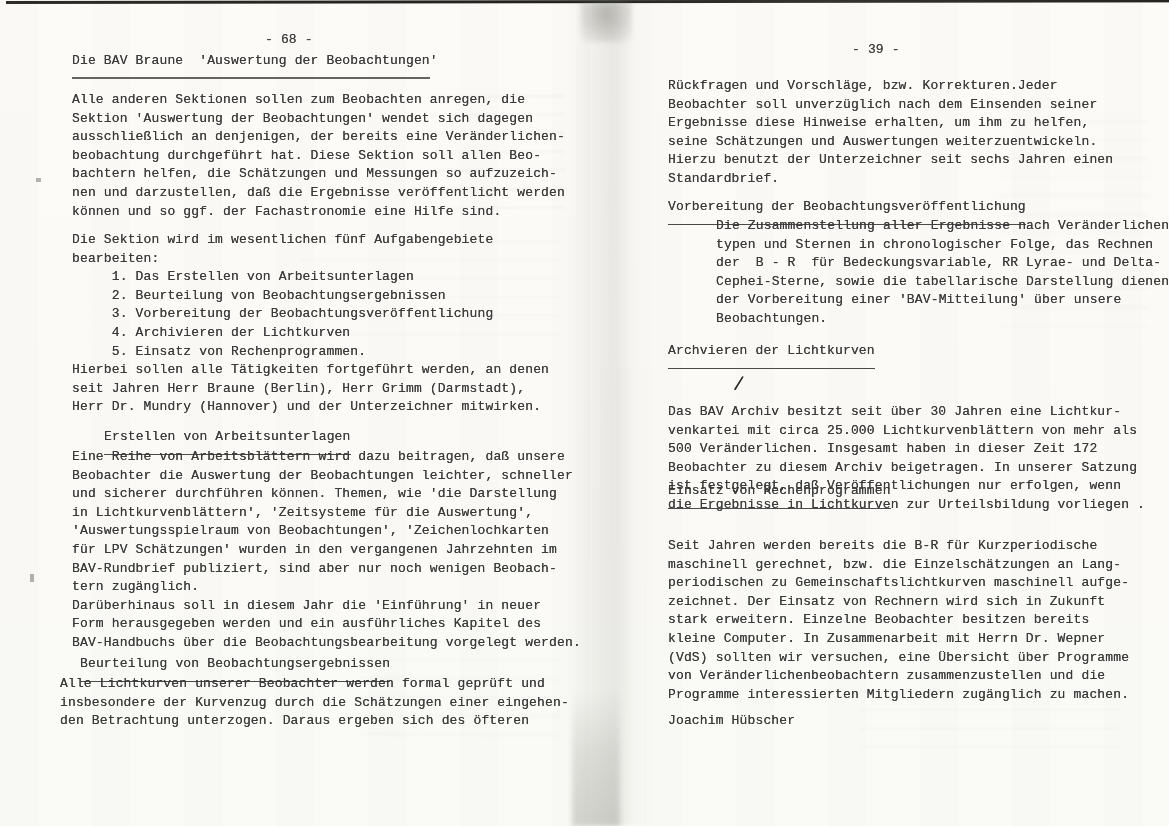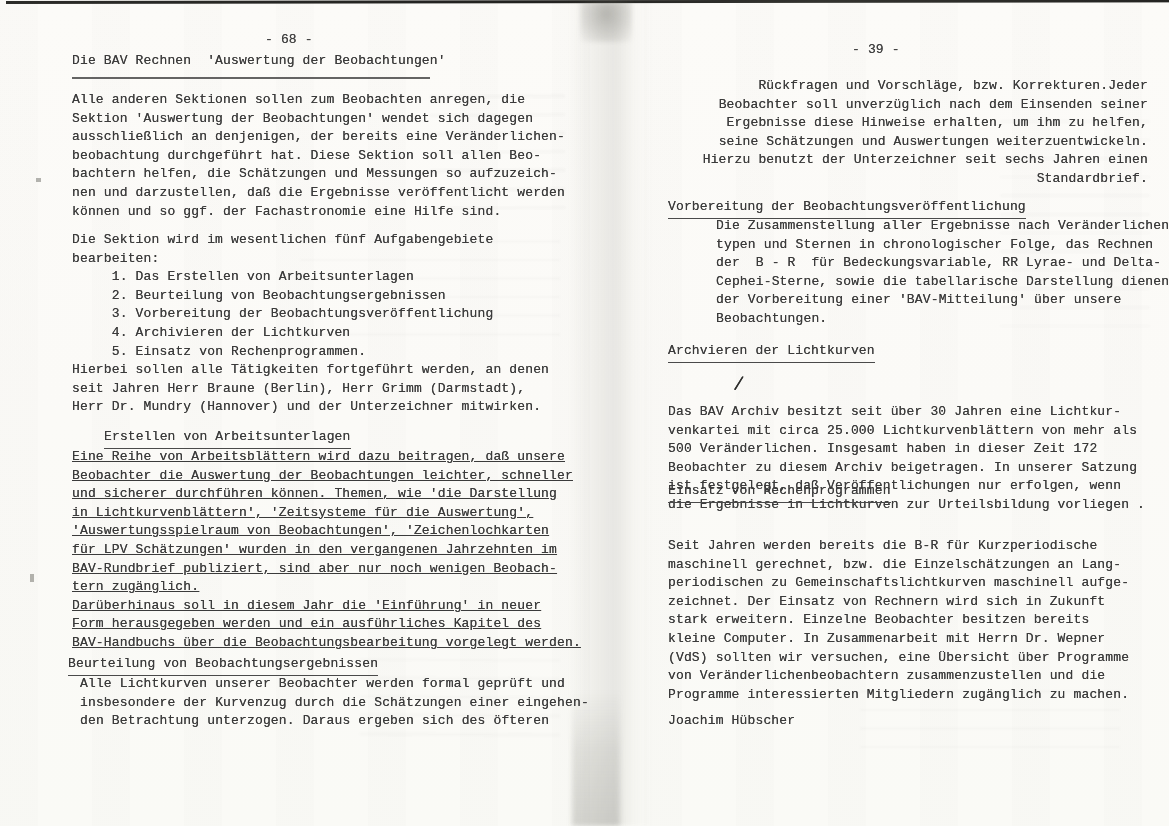--- a/index.html
+++ b/index.html
@@ -17,21 +17,21 @@
   .txt{
     position:absolute;
     font-size:13px;line-height:18.6px;letter-spacing:0.15px;
     color:#3b3b3b;white-space:pre-wrap;
     text-shadow:0 0 0.6px rgba(55,55,55,0.85);
   }
   .pageno{color:#424242;}
   .sec-head{
     display:inline-block;
     border-bottom:1.6px solid #4a4a4a;
-    padding-bottom:1px;
+    padding-bottom:7px;
   }
   .title-underline{
     position:absolute;height:2px;background:#4a4a4a;opacity:0.85;
     filter:blur(0.3px);
   }
   
   .top-edge-line{
     position:absolute;top:1px;left:6px;width:1163px;height:3px;
     background:linear-gradient(90deg,#2b2b28 0%,#222220 45%,#33332f 70%,#242422 100%);
     transform:rotate(-0.08deg);transform-origin:left top;
@@ -81,21 +81,21 @@
   <div class="ghost" style="left:430px;top:95px;width:135px;height:130px;transform:rotate(-0.4deg);"></div>
   <div class="ghost" style="left:300px;top:240px;width:260px;height:110px;opacity:0.55;"></div>
   <div class="ghost" style="left:360px;top:640px;width:200px;height:110px;opacity:0.5;transform:rotate(0.3deg);"></div>
   <div class="ghost" style="left:1000px;top:120px;width:150px;height:210px;opacity:0.45;"></div>
   <div class="ghost" style="left:860px;top:690px;width:260px;height:70px;opacity:0.5;"></div>
   <div class="speck" style="left:36px;top:178px;width:5px;height:4px;"></div>
   <div class="speck" style="left:30px;top:574px;width:4px;height:8px;"></div>
 
   <div>
     <div class="txt pageno" style="left:265px;top:31px;">- 68 -</div>
-    <div class="txt" style="left:72px;top:52px;">Die BAV Rechnen  'Auswertung der Beobachtungen'</div>
+    <div class="txt" style="left:72px;top:52px;">Die BAV Braune  'Auswertung der Beobachtungen'</div>
     <div class="title-underline" style="left:72px;top:77px;width:358px;"></div>
 
     <div class="txt" style="left:72px;top:91px;width:500px;">Alle anderen Sektionen sollen zum Beobachten anregen, die
 Sektion 'Auswertung der Beobachtungen' wendet sich dagegen
 ausschließlich an denjenigen, der bereits eine Veränderlichen-
 beobachtung durchgeführt hat. Diese Sektion soll allen Beo-
 bachtern helfen, die Schätzungen und Messungen so aufzuzeich-
 nen und darzustellen, daß die Ergebnisse veröffentlicht werden
 können und so ggf. der Fachastronomie eine Hilfe sind.</div>
 
@@ -104,42 +104,42 @@
      1. Das Erstellen von Arbeitsunterlagen
      2. Beurteilung von Beobachtungsergebnissen
      3. Vorbereitung der Beobachtungsveröffentlichung
      4. Archivieren der Lichtkurven
      5. Einsatz von Rechenprogrammen.
 Hierbei sollen alle Tätigkeiten fortgeführt werden, an denen
 seit Jahren Herr Braune (Berlin), Herr Grimm (Darmstadt),
 Herr Dr. Mundry (Hannover) und der Unterzeichner mitwirken.</div>
 
     <div class="txt" style="left:72px;top:428px;margin-left:32px;"><span class="sec-head">Erstellen von Arbeitsunterlagen</span></div>
-    <div class="txt" style="left:72px;top:448px;width:510px;text-decoration:underline;">Eine Reihe von Arbeitsblättern wird dazu beitragen, daß unsere
+    <div class="txt" style="left:72px;top:448px;width:510px;">Eine Reihe von Arbeitsblättern wird dazu beitragen, daß unsere
 Beobachter die Auswertung der Beobachtungen leichter, schneller
 und sicherer durchführen können. Themen, wie 'die Darstellung
 in Lichtkurvenblättern', 'Zeitsysteme für die Auswertung',
 'Auswertungsspielraum von Beobachtungen', 'Zeichenlochkarten
 für LPV Schätzungen' wurden in den vergangenen Jahrzehnten im
 BAV-Rundbrief publiziert, sind aber nur noch wenigen Beobach-
 tern zugänglich.
 Darüberhinaus soll in diesem Jahr die 'Einführung' in neuer
 Form herausgegeben werden und ein ausführliches Kapitel des
 BAV-Handbuchs über die Beobachtungsbearbeitung vorgelegt werden.</div>
 
-    <div class="txt" style="left:68px;top:655px;"><span class="sec-head">Beurteilung von Beobachtungsergebnissen</span></div>
-    <div class="txt" style="left:80px;top:675px;width:510px;">Alle Lichtkurven unserer Beobachter werden formal geprüft und
+    <div class="txt" style="left:80px;top:655px;"><span class="sec-head">Beurteilung von Beobachtungsergebnissen</span></div>
+    <div class="txt" style="left:60px;top:675px;width:510px;">Alle Lichtkurven unserer Beobachter werden formal geprüft und
 insbesondere der Kurvenzug durch die Schätzungen einer eingehen-
 den Betrachtung unterzogen. Daraus ergeben sich des öfteren</div>
   </div>
 
   <div>
     <div class="txt pageno" style="left:852px;top:41px;">- 39 -</div>
 
-    <div class="txt" style="left:668px;top:77px;width:480px;text-align:right;">Rückfragen und Vorschläge, bzw. Korrekturen.Jeder
+    <div class="txt" style="left:668px;top:77px;width:480px;">Rückfragen und Vorschläge, bzw. Korrekturen.Jeder
 Beobachter soll unverzüglich nach dem Einsenden seiner
 Ergebnisse diese Hinweise erhalten, um ihm zu helfen,
 seine Schätzungen und Auswertungen weiterzuentwickeln.
 Hierzu benutzt der Unterzeichner seit sechs Jahren einen
 Standardbrief.</div>
 
     <div class="txt" style="left:668px;top:198px;"><span class="sec-head">Vorbereitung der Beobachtungsveröffentlichung</span></div>
     <div class="txt" style="left:668px;top:217px;width:480px;margin-left:48px;">Die Zusammenstellung aller Ergebnisse nach Veränderlichen-
 typen und Sternen in chronologischer Folge, das Rechnen
 der  B - R  für Bedeckungsvariable, RR Lyrae- und Delta-

